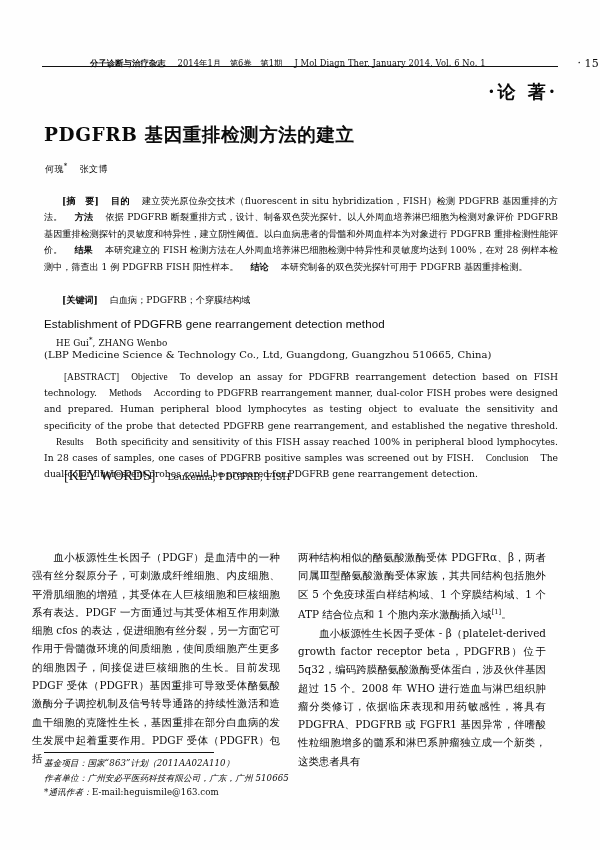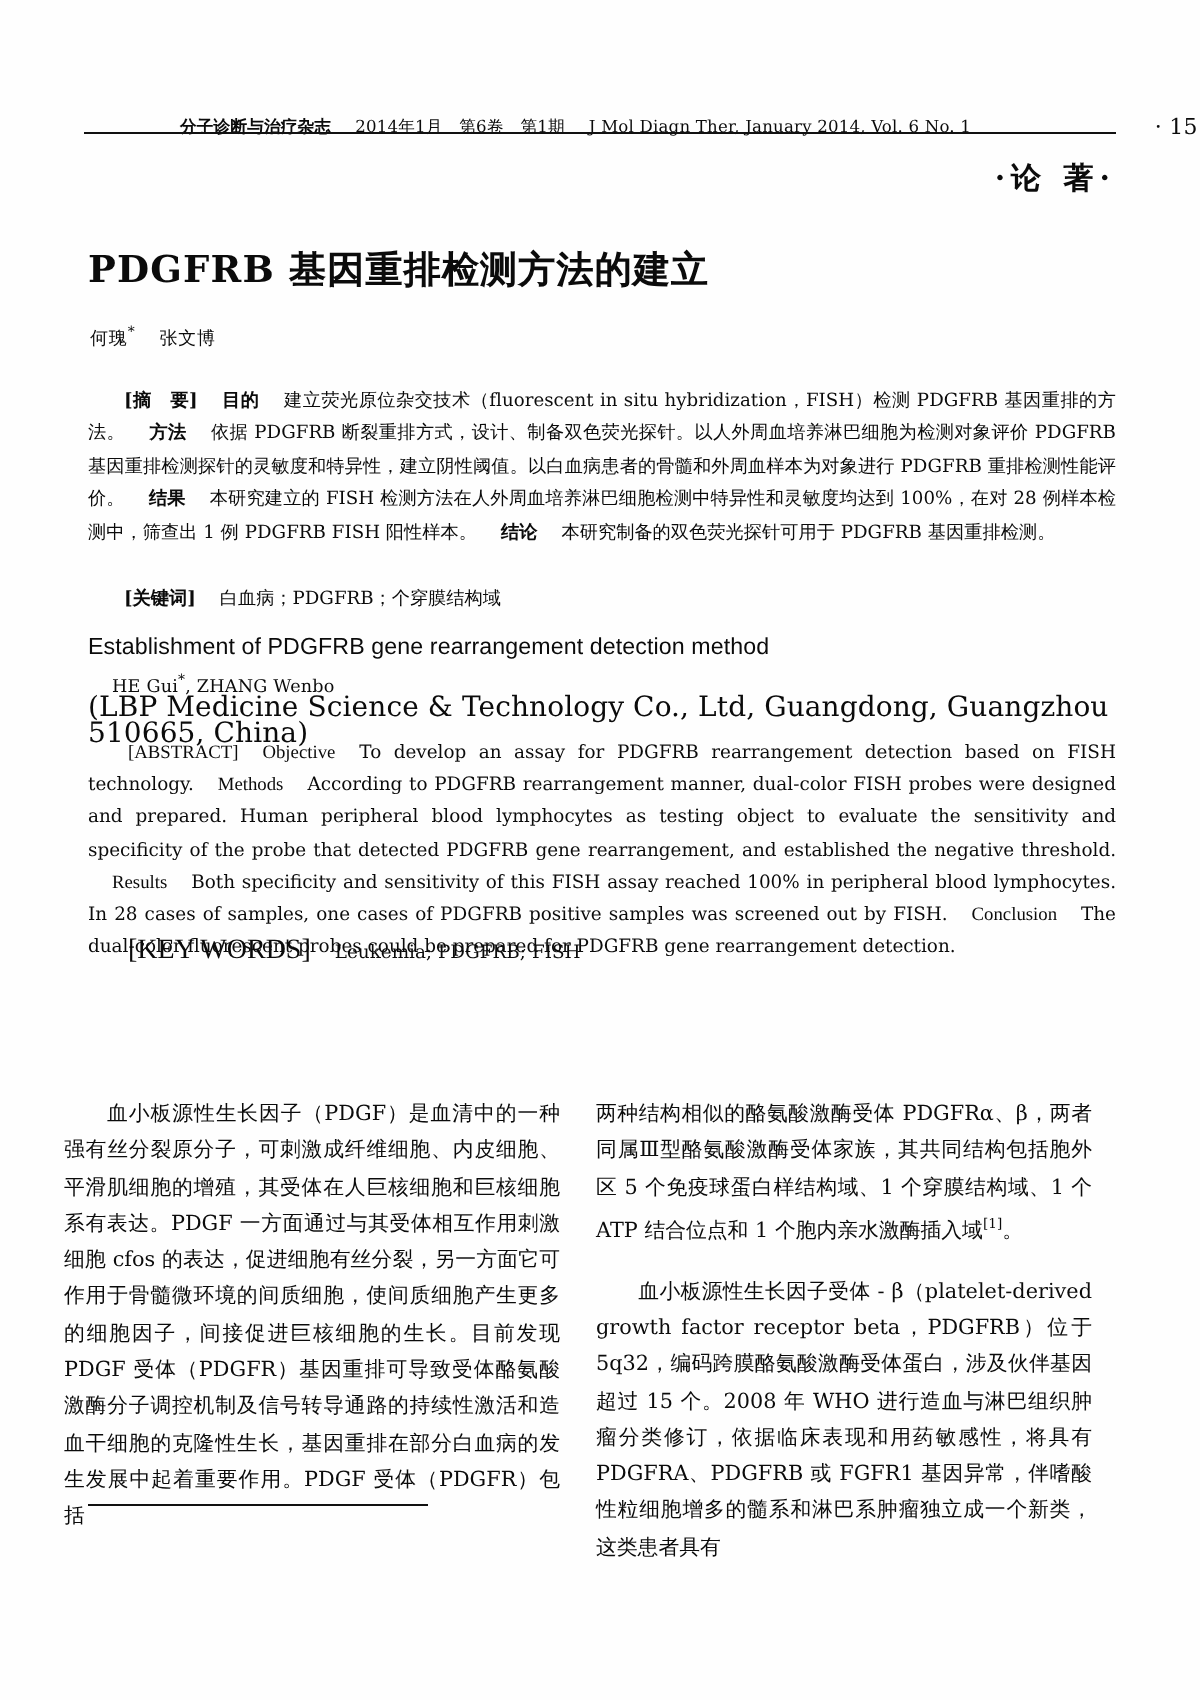--- a/index.html
+++ b/index.html
@@ -52,21 +52,21 @@
     width: 516px;
     height: 1px;
     background: #111;
   }
 
   
   .coltag {
     position: absolute;
     right: 42px;
     top: 80px;
-    font-size: 15px;
+    font-size: 18px;
     font-weight: 700;
     letter-spacing: 3px;
     font-family: "DejaVu Serif", "Liberation Serif", serif;
   }
 
   
   .title {
     position: absolute;
     left: 44px;
     top: 122px;
@@ -133,21 +133,21 @@
     top: 334px;
     font-size: 8.8px;
     line-height: 13px;
     letter-spacing: 0.1px;
   }
   .en-authors sup { font-size: 7px; vertical-align: super; }
   .en-affil {
     position: absolute;
     left: 44px;
     top: 348px;
-    font-size: 14px;
+    font-size: 10px;
     line-height: 13px;
     letter-spacing: 0.05px;
   }
   .en-abstract {
     position: absolute;
     left: 44px;
     top: 369px;
     width: 514px;
     font-size: 9.2px;
     line-height: 16.2px;
@@ -180,21 +180,21 @@
   }
   .col {
     width: 248px;
     font-size: 10.4px;
     line-height: 18.3px;
     text-align: justify;
     text-justify: inter-character;
     letter-spacing: 0.01px;
   }
   .col p { margin: 0; }
-  .col p + p { margin-top: 12px; }
+  .col p + p { margin-top: 0; }
   .col .ind { display: inline-block; width: 21px; }
   .col sup {
     font-size: 6.8px;
     vertical-align: super;
   }
 
   
   .fn-rule {
     position: absolute;
     left: 44px;
@@ -266,14 +266,19 @@
     <div class="col">
       <p><span class="ind"></span><span>血小板源性生长因子（PDGF）是血清中的一种强有丝分裂原分子，可刺激成纤维细胞、内皮细胞、平滑肌细胞的增殖，其受体在人巨核细胞和巨核细胞系有表达。PDGF 一方面通过与其受体相互作用刺激细胞 cfos 的表达，促进细胞有丝分裂，另一方面它可作用于骨髓微环境的间质细胞，使间质细胞产生更多的细胞因子，间接促进巨核细胞的生长。目前发现 PDGF 受体（PDGFR）基因重排可导致受体酪氨酸激酶分子调控机制及信号转导通路的持续性激活和造血干细胞的克隆性生长，基因重排在部分白血病的发生发展中起着重要作用。PDGF 受体（PDGFR）包括</span></p>
     </div>
     <div class="col">
       <p><span>两种结构相似的酪氨酸激酶受体 PDGFRα、β，两者同属Ⅲ型酪氨酸激酶受体家族，其共同结构包括胞外区 5 个免疫球蛋白样结构域、1 个穿膜结构域、1 个 ATP 结合位点和 1 个胞内亲水激酶插入域</span><sup>[1]</sup><span>。</span></p>
       <p><span class="ind"></span><span>血小板源性生长因子受体 - β（platelet-derived growth factor receptor beta，PDGFRB）位于 5q32，编码跨膜酪氨酸激酶受体蛋白，涉及伙伴基因超过 15 个。2008 年 WHO 进行造血与淋巴组织肿瘤分类修订，依据临床表现和用药敏感性，将具有 PDGFRA、PDGFRB 或 FGFR1 基因异常，伴嗜酸性粒细胞增多的髓系和淋巴系肿瘤独立成一个新类，这类患者具有</span></p>
     </div>
   </div>
 
   <div class="fn-rule"></div>
+  <div class="footnotes">
+    <div>基金项目：国家“863”计划（2011AA02A110）</div>
+    <div>作者单位：广州安必平医药科技有限公司，广东，广州 510665</div>
+    <div><span class="star">*</span><span>通讯作者：</span><span class="mail">E-mail:heguismile@163.com</span></div>
+  </div>
 
 </div>
 
 </body></html>

